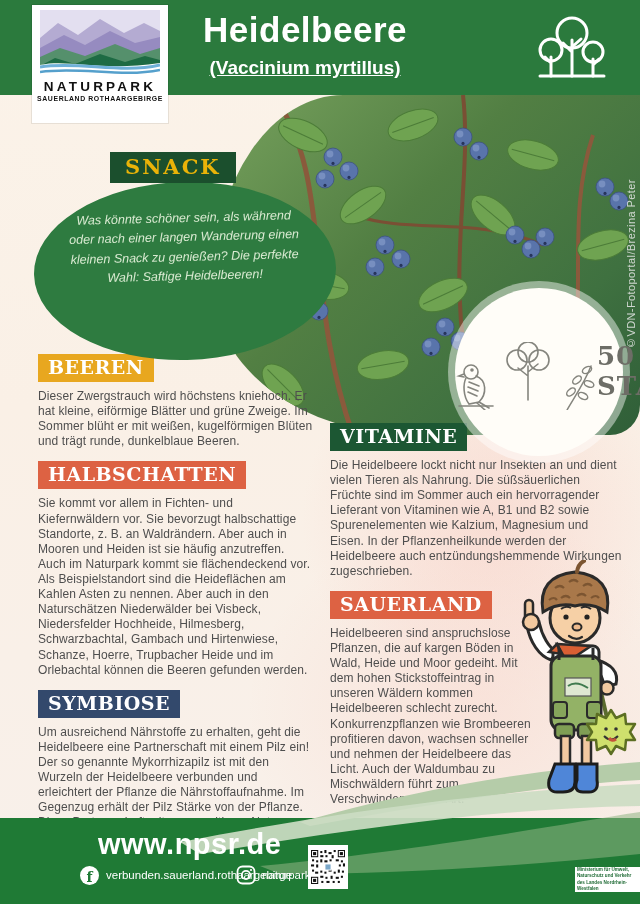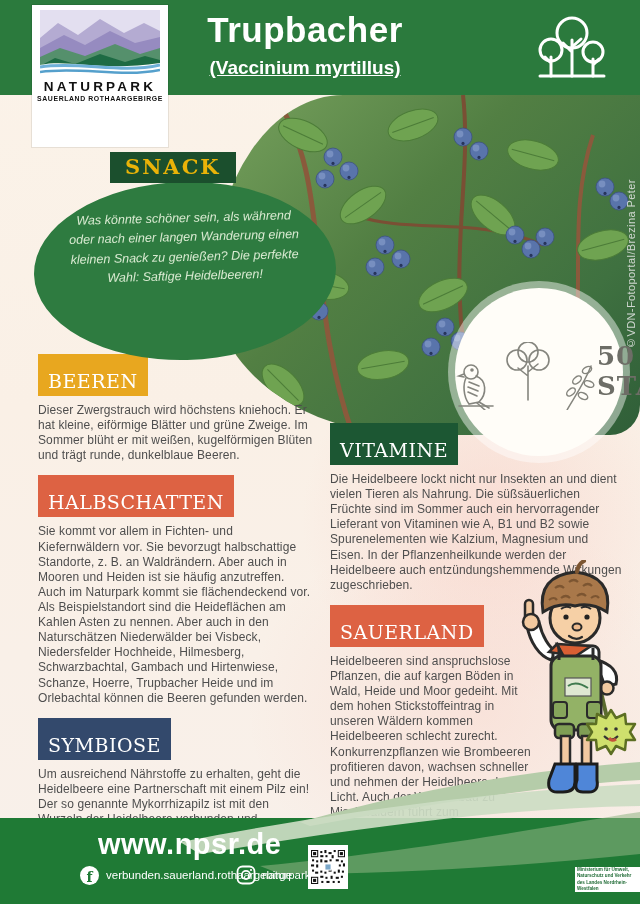--- a/index.html
+++ b/index.html
@@ -16,21 +16,21 @@
 
   
   .header{position:absolute;left:0;top:0;width:640px;height:95px;z-index:3;}
   .header-title{position:absolute;left:170px;top:10px;width:270px;text-align:center;
     color:#fff;font-size:35px;font-weight:bold;letter-spacing:.5px;}
   .header-sub{position:absolute;left:170px;top:57px;width:270px;text-align:center;
     color:#fff;font-size:19px;font-weight:bold;text-decoration:underline;}
   .trees-icon{position:absolute;left:534px;top:10px;}
 
   
-  .logo-box{position:absolute;left:32px;top:5px;width:136px;height:142px;background:#fff;
+  .logo-box{position:absolute;left:32px;top:5px;width:136px;height:118px;background:#fff;
     z-index:5;box-shadow:0 0 0 1px rgba(0,0,0,.08);display:flex;flex-direction:column;align-items:center;}
   .logo-art{margin-top:5px;}
   .logo-name{font-size:13.5px;font-weight:bold;color:#111;letter-spacing:3.2px;margin-top:3px;}
   .logo-region{font-size:6.9px;font-weight:bold;color:#111;letter-spacing:.6px;margin-top:1px;}
 
   
   .photo{position:absolute;left:213px;top:95px;width:427px;height:340px;z-index:2;
     border-top-left-radius:130px 190px;border-bottom-left-radius:200px 150px;
     border-bottom-right-radius:30px;overflow:hidden;
     background:linear-gradient(135deg,#77a15d 0%,#527f43 40%,#3f7140 75%,#2f5e38 100%);}
@@ -54,22 +54,22 @@
   .badge-icons{display:flex;align-items:flex-end;margin-top:14px;height:62px;}
   .badge-title{font-family:"DejaVu Serif",serif;font-weight:bold;font-size:26px;color:#6d6d66;
     letter-spacing:1px;margin-top:-2px;}
   .badge-line1{font-family:"DejaVu Serif",serif;font-style:italic;font-size:12px;color:#0369a1;margin-top:1px;}
   .badge-line2{font-family:"DejaVu Serif",serif;font-style:italic;font-size:10px;color:#55554e;margin-top:2px;}
   .badge-dots{font-size:8px;letter-spacing:2.2px;color:#9a9a92;margin-top:1px;}
 
   
   .col-left{position:absolute;left:38px;top:354px;width:276px;z-index:4;}
   .col-right{position:absolute;left:330px;top:423px;width:292px;z-index:4;}
-  .sec-label{display:inline-block;color:#fff;font-family:"DejaVu Serif",serif;font-weight:normal;
-    font-size:19px;letter-spacing:.5px;padding:16px 10px 4px;}
+  .sec-label{display:inline-block;color:#fff;font-family:"DejaVu Serif",serif;font-weight:bold;
+    font-size:19px;letter-spacing:.5px;padding:2px 10px 4px;}
   .sec-text{font-size:12px;line-height:1.26;color:#4e4e4e;margin:7px 0 12px;letter-spacing:.1px;}
   .narrow{width:206px;}
 
   
   .mascot{position:absolute;left:503px;top:560px;z-index:6;}
 
   
   .waves{position:absolute;left:0;top:760px;width:640px;height:144px;z-index:5;pointer-events:none;}
   .footer{position:absolute;left:0;top:818px;width:640px;height:86px;z-index:4;}
   .footer-content{position:absolute;left:0;top:818px;width:640px;height:74px;z-index:7;margin-left:40px;}
@@ -88,21 +88,21 @@
 </style>
 </head>
 <body>
 
 <div id="page">
 
   <div class="pink-glow pg1"></div>
   <div class="pink-glow pg2"></div>
 
   <div class="header" style="background-color: rgb(43, 122, 61);">
-    <div class="header-title">Trupbacher</div>
+    <div class="header-title">Heidelbeere</div>
     <div class="header-sub">(Vaccinium myrtillus)</div>
     <span class="trees-icon">
       <svg width="76" height="76" viewBox="0 0 76 76" fill="none" stroke="#ffffff" stroke-width="3" stroke-linecap="round">
         <path d="M6 66 H70"></path>
         <circle cx="38" cy="23" r="15"></circle>
         <path d="M38 66 V30 M38 42 L29 33 M38 37 L47 29"></path>
         <circle cx="17" cy="40" r="11"></circle>
         <path d="M17 66 V47 M17 53 L11 47"></path>
         <circle cx="59" cy="42" r="10"></circle>
         <path d="M59 66 V49 M59 55 L65 49"></path>

